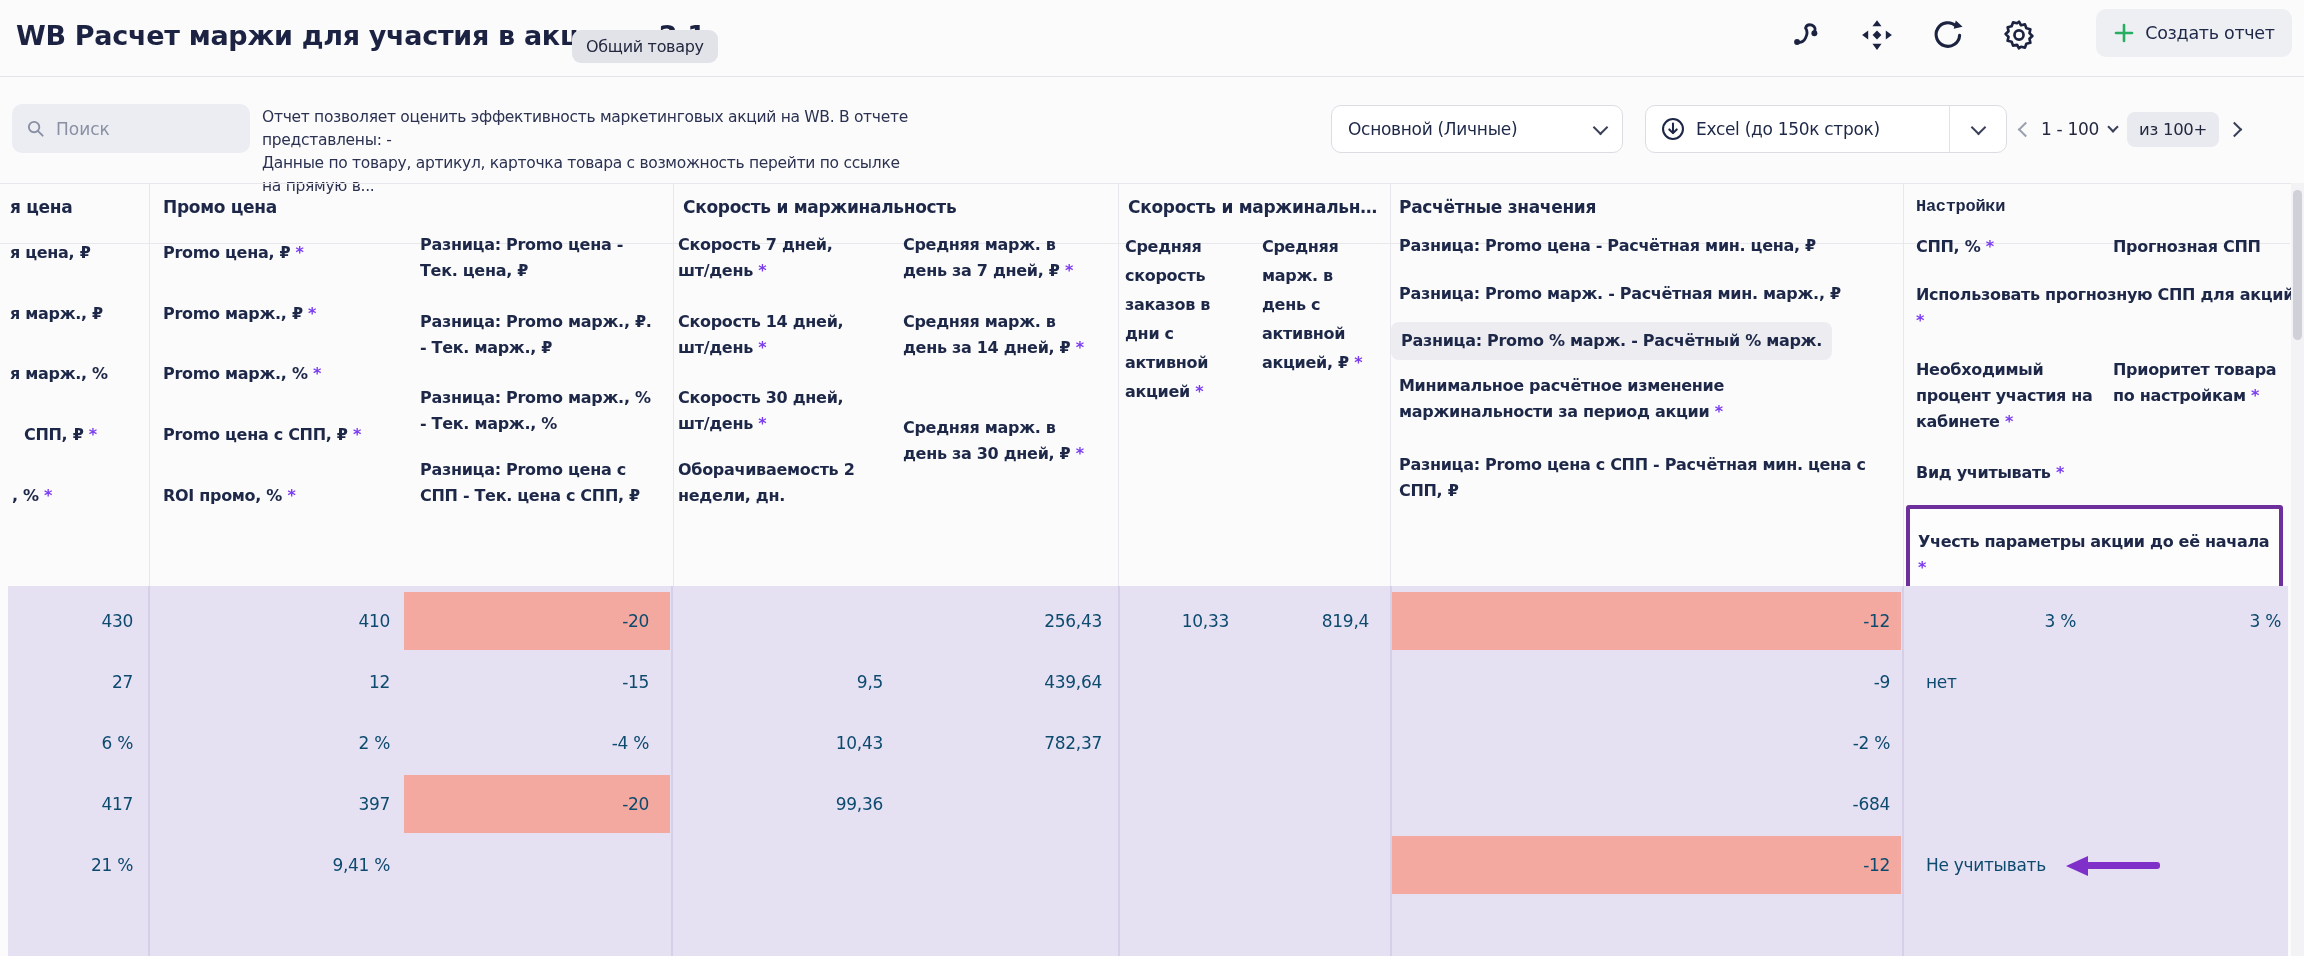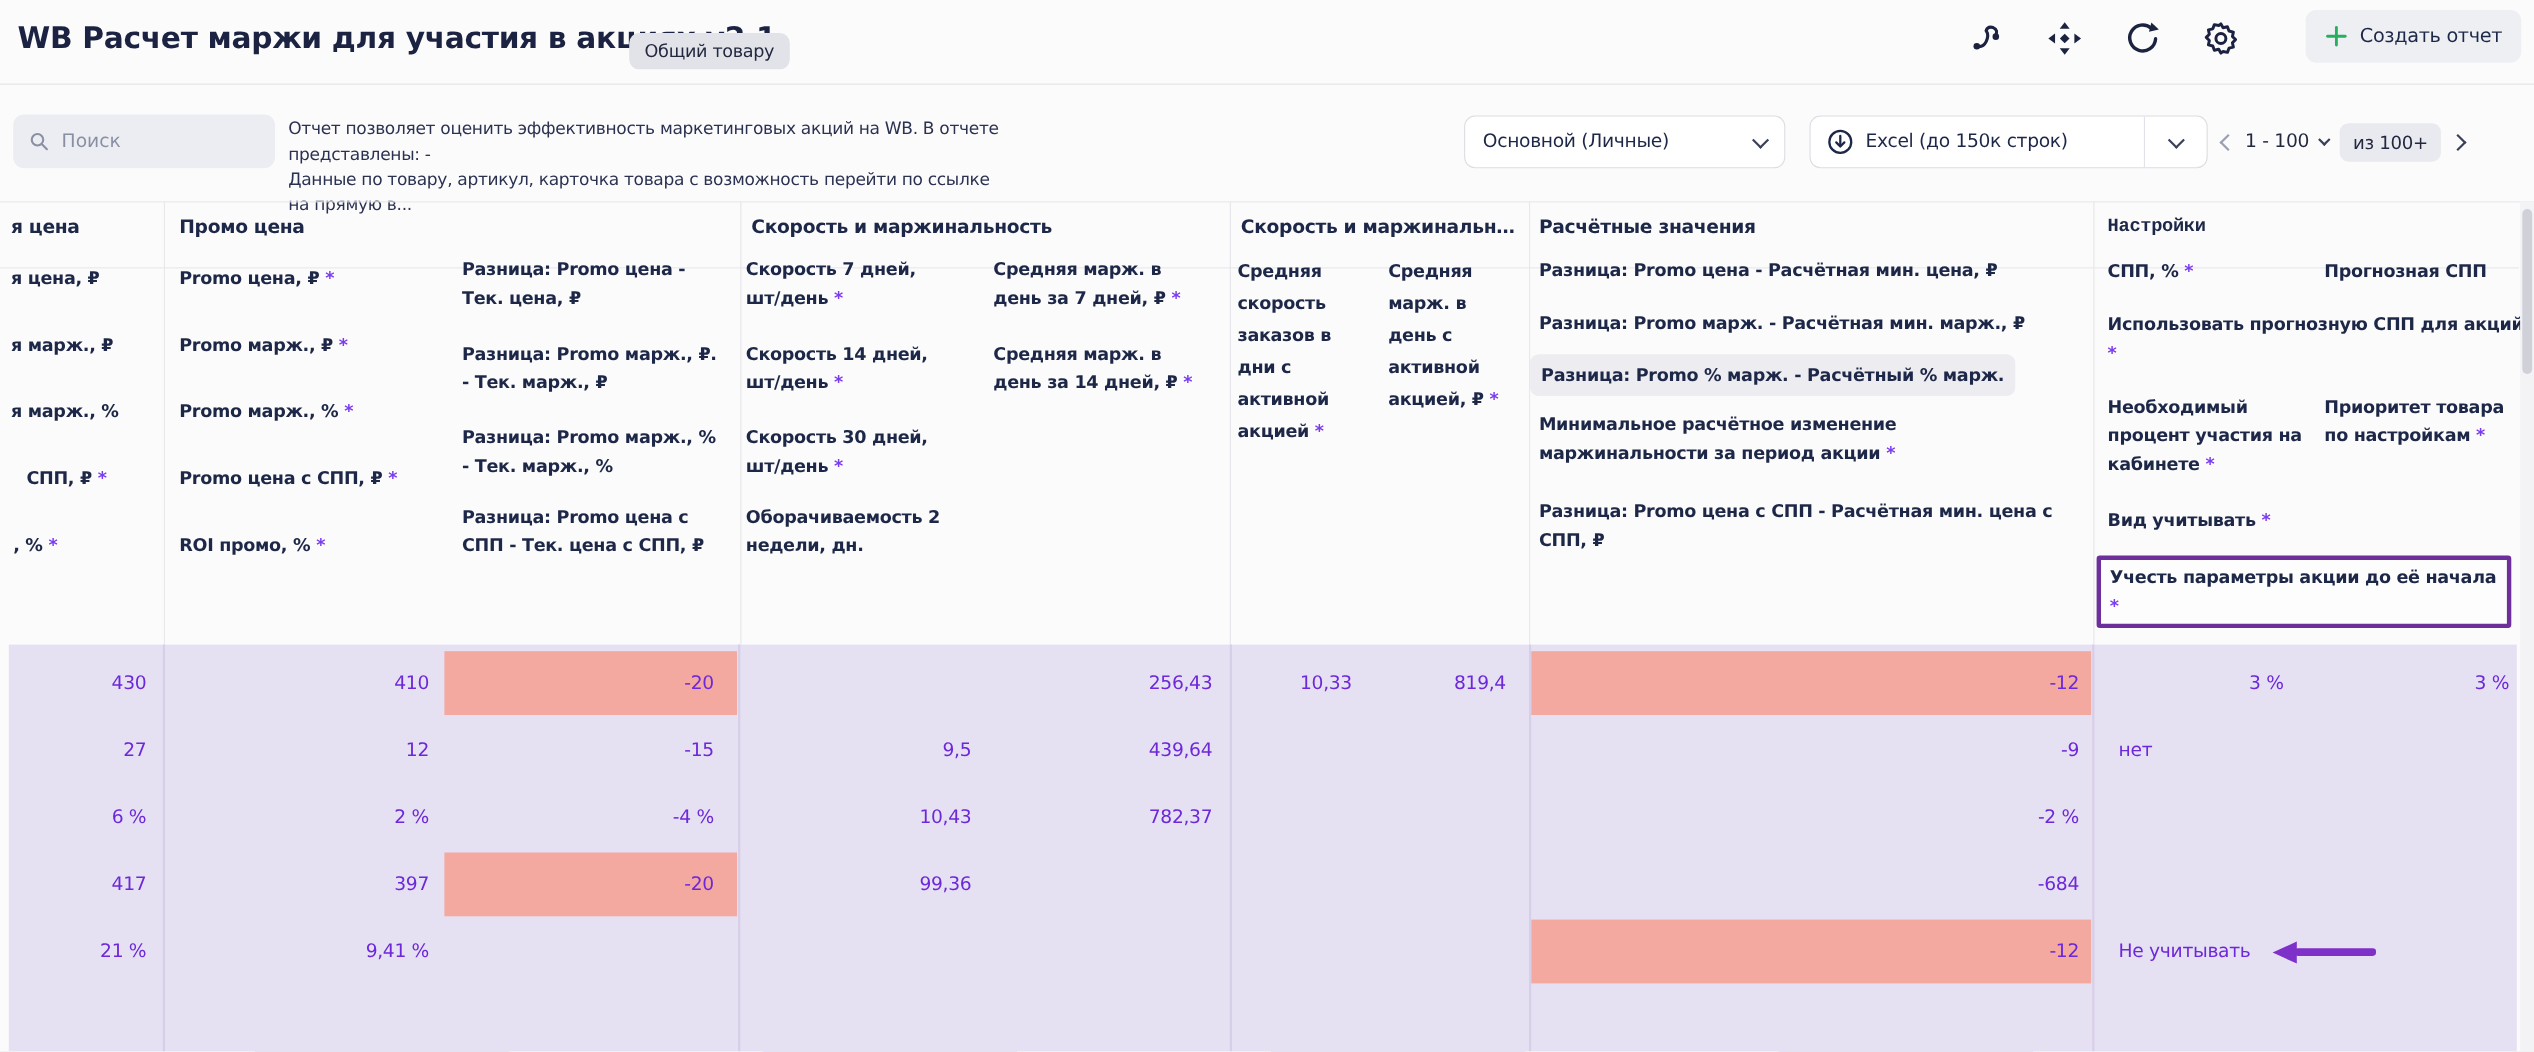--- a/index.html
+++ b/index.html
@@ -34,26 +34,26 @@
   .chev.right{transform:rotate(-45deg);}
   .chev.small{width:6px;height:6px;}
   
   .rule{background:#e8e8ec;}
   .vline{position:absolute;width:1px;top:183px;height:403px;background:#e7e7ec;}
   .gl{position:absolute;top:197px;font-size:17px;font-weight:700;color:#1d2747;white-space:nowrap;}
   .hl{position:absolute;font-weight:600;font-size:16px;line-height:26px;color:#1d2747;}
   .star{color:#7b3cf0;font-weight:700;}
   .hpill{position:absolute;background:#ececf1;border-radius:8px;padding:6px 10px;}
   .annot-box{position:absolute;left:1906px;top:505px;width:377px;border:4px solid #6d2f9c;border-radius:3px;
-      background:#fdfdfe;box-sizing:border-box;padding:3px 8px;}
+      background:#fdfdfe;box-sizing:border-box;padding:20px 8px;}
   
   .band{position:absolute;left:8px;top:586px;width:2280px;height:370px;background:#e6e0f3;}
   .bline{position:absolute;top:586px;height:370px;width:2px;background:#d6cfe7;}
   .pink{position:absolute;height:58px;background:#f3a8a0;}
-  .vl{position:absolute;height:61px;line-height:61px;font-size:17px;font-weight:500;color:#6d28d9;}
+  .vl{position:absolute;height:61px;line-height:61px;font-size:17px;font-weight:500;color:#0c4a6e;}
   .r{text-align:right;}
   
   .arrow-shaft{position:absolute;left:2086px;top:862px;width:74px;height:7px;background:#7e30c9;border-radius:3px;}
   .arrow-head{position:absolute;left:2066px;top:856px;width:0;height:0;border-top:10px solid transparent;
       border-bottom:10px solid transparent;border-right:22px solid #7e30c9;}
   
   .sb-track{position:absolute;left:2291px;top:183px;width:13px;height:773px;background:#f3f3f6;}
   .sb-thumb{position:absolute;left:2293px;top:190px;width:9px;height:150px;background:#cfd0d8;border-radius:5px;cursor:pointer;}
   svg{display:block;}
 </style>
@@ -176,20 +176,21 @@
   <div class="hl" style="left:420px;top:309px;width:238px;"><span>Разница: Promo марж., ₽. - Тек. марж., ₽</span></div>
   <div class="hl" style="left:420px;top:457px;width:238px;"><span>Разница: Promo цена с СПП - Тек. цена с СПП, ₽</span></div>
 
   <div class="hl" style="left:678px;top:232px;width:185px;"><span>Скорость 7 дней, шт/день</span> <span class="star">*</span></div>
   <div class="hl" style="left:678px;top:309px;width:185px;"><span>Скорость 14 дней, шт/день</span> <span class="star">*</span></div>
   <div class="hl" style="left:678px;top:385px;width:185px;"><span>Скорость 30 дней, шт/день</span> <span class="star">*</span></div>
   <div class="hl" style="left:678px;top:457px;width:200px;"><span>Оборачиваемость 2 недели, дн.</span></div>
 
   <div class="hl" style="left:903px;top:232px;width:200px;"><span>Средняя марж. в день за 7 дней, ₽</span> <span class="star">*</span></div>
   <div class="hl" style="left:903px;top:309px;width:200px;"><span>Средняя марж. в день за 14 дней, ₽</span> <span class="star">*</span></div>
+  <div class="hl" style="left:903px;top:415px;width:200px;"><span>Средняя марж. в день за 30 дней, ₽</span> <span class="star">*</span></div>
 
   <div class="hl" style="left:1125px;top:232px;width:112px;line-height:29px;"><span>Средняя скорость заказов в дни с активной акцией</span> <span class="star">*</span></div>
   <div class="hl" style="left:1262px;top:232px;width:118px;line-height:29px;"><span>Средняя марж. в день с активной акцией, ₽</span> <span class="star">*</span></div>
 
   <div class="hl" style="left:1399px;top:233px;width:495px;"><span>Разница: Promo цена - Расчётная мин. цена, ₽</span></div>
   <div class="hl" style="left:1399px;top:281px;width:495px;"><span>Разница: Promo марж. - Расчётная мин. марж., ₽</span></div>
   <div class="hpill" style="left:1391px;top:322px;">
     <span class="hl" style="position:static;">Разница: Promo % марж. - Расчётный % марж.</span>
   </div>
   <div class="hl" style="left:1399px;top:373px;width:430px;"><span>Минимальное расчётное изменение маржинальности за период акции</span> <span class="star">*</span></div>

